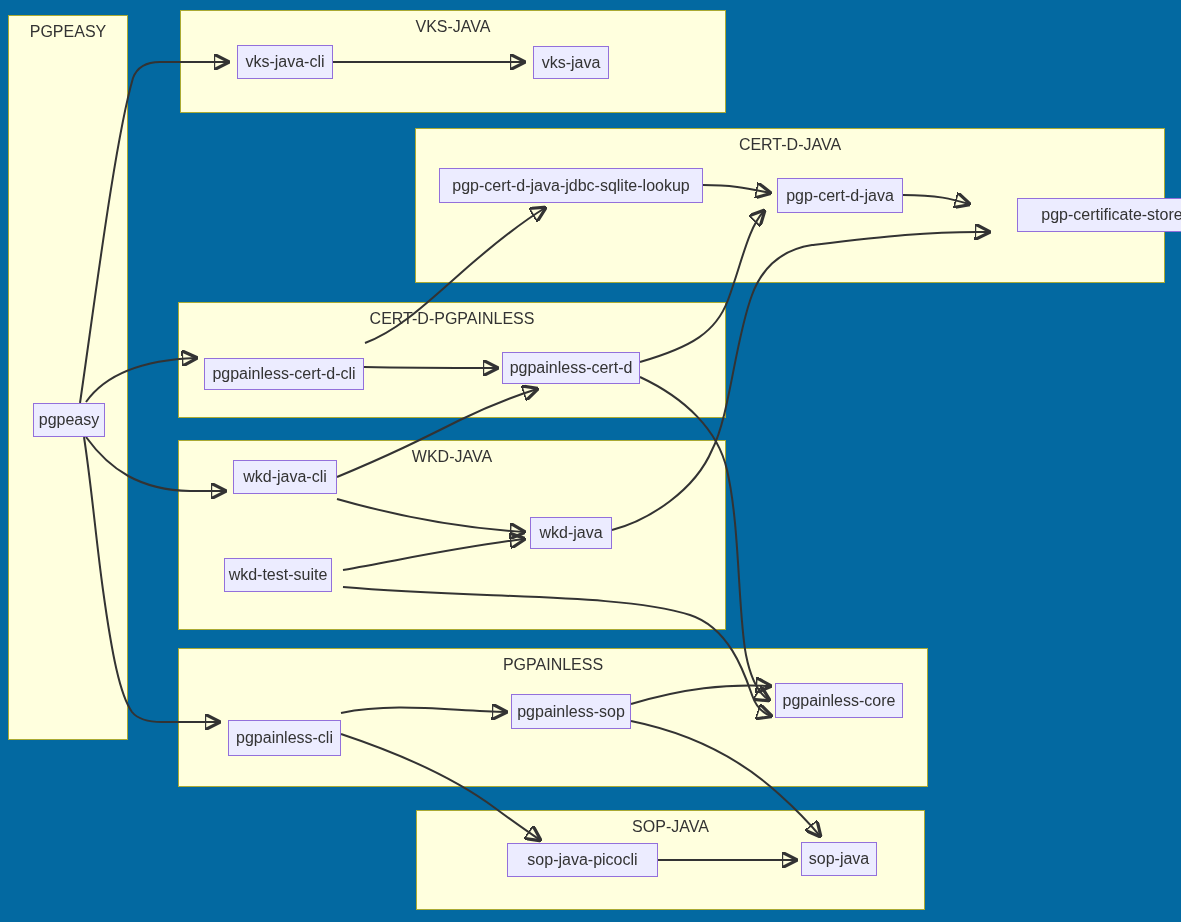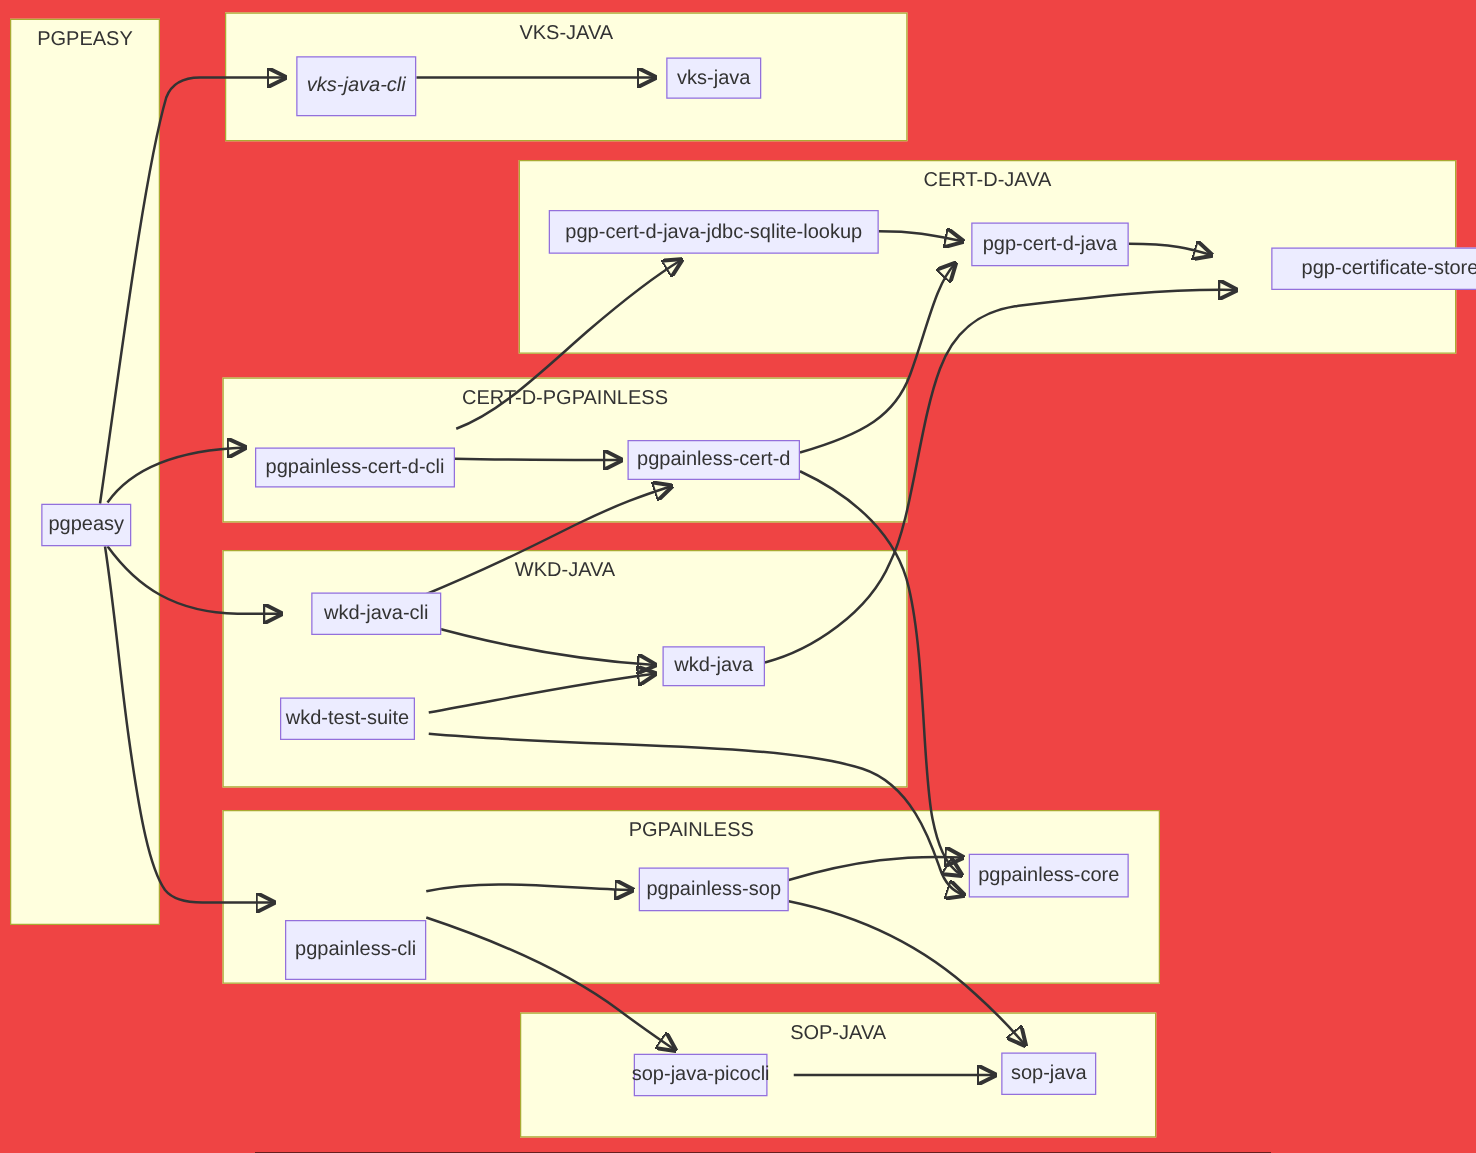--- a/index.html
+++ b/index.html
@@ -1,19 +1,19 @@
 <!DOCTYPE html>
 <html><head>
 <meta charset="utf-8">
 <style>
   html, body { margin: 0; padding: 0; background: #000; }
   #canvas {
     position: relative;
     width: 1181px; height: 922px;
-    background: #ef4444;
+    background: #0369a1;
     font-family: "Liberation Sans", "DejaVu Sans", sans-serif;
     overflow: hidden;
   }
   .subgraph {
     position: absolute;
     background: #ffffde;
     border: 1px solid #aaaa33;
     box-sizing: border-box;
     z-index: 1;
   }
@@ -99,29 +99,29 @@
     <path marker-end="url(#arrow)" d="M 343,587 C 480,599 620,593 690,615 C 730,628 745,675 752,695 C 756,707 762,713 771,716"></path>
     <path marker-end="url(#arrow)" d="M 612,530 C 650,520 695,490 712,450 C 730,415 735,340 752,295 C 762,268 780,250 812,245 C 880,237 930,231 989,232"></path>
     <path marker-end="url(#arrow)" d="M 341,713 C 395,702 450,711 506,712"></path>
     <path marker-end="url(#arrow)" d="M 341,734 C 410,757 460,782 495,808 C 515,823 527,831 540,840"></path>
     <path marker-end="url(#arrow)" d="M 631,704 C 685,688 725,684 770,686"></path>
     <path marker-end="url(#arrow)" d="M 631,721 C 690,733 740,758 780,795 C 800,813 810,824 820,836"></path>
     <path marker-end="url(#arrow)" d="M 635,860 L 796,860"></path>
   </svg>
 
   <div class="node" style="left:33px; top:403px; width:72px; height:34px;">pgpeasy</div>
-  <div class="node" style="left:237px; top:45px; width:96px; height:48px;font-style:italic;">vks-java-cli</div>
+  <div class="node" style="left:237px; top:45px; width:96px; height:34px;">vks-java-cli</div>
   <div class="node" style="left:533px; top:46px; width:76px; height:33px;">vks-java</div>
   <div class="node" style="left:777px; top:178px; width:126px; height:35px;">pgp-cert-d-java</div>
   <div class="node" style="left:439px; top:168px; width:264px; height:35px;">pgp-cert-d-java-jdbc-sqlite-lookup</div>
   <div class="node" style="left:977px; top:198px; width:190px; height:34px;margin-left:40px;">pgp-certificate-store</div>
   <div class="node" style="left:204px; top:342px; width:160px; height:32px;margin-top:16px;">pgpainless-cert-d-cli</div>
   <div class="node" style="left:502px; top:352px; width:138px; height:32px;">pgpainless-cert-d</div>
-  <div class="node" style="left:233px; top:474px; width:104px; height:34px;margin-left:16px;">wkd-java-cli</div>
+  <div class="node" style="left:233px; top:460px; width:104px; height:34px;">wkd-java-cli</div>
   <div class="node" style="left:530px; top:517px; width:82px; height:32px;">wkd-java</div>
   <div class="node" style="left:224px; top:558px; width:108px; height:34px;">wkd-test-suite</div>
-  <div class="node" style="left:228px; top:736px; width:113px; height:48px;">pgpainless-cli</div>
+  <div class="node" style="left:228px; top:720px; width:113px; height:36px;">pgpainless-cli</div>
   <div class="node" style="left:511px; top:694px; width:120px; height:35px;">pgpainless-sop</div>
   <div class="node" style="left:775px; top:683px; width:128px; height:35px;">pgpainless-core</div>
-  <div class="node" style="left:507px; top:843px; width:107px; height:34px;">sop-java-picocli</div>
+  <div class="node" style="left:507px; top:843px; width:151px; height:34px;">sop-java-picocli</div>
   <div class="node" style="left:801px; top:842px; width:76px; height:34px;">sop-java</div>
 
 </div>
 
 </body></html>

